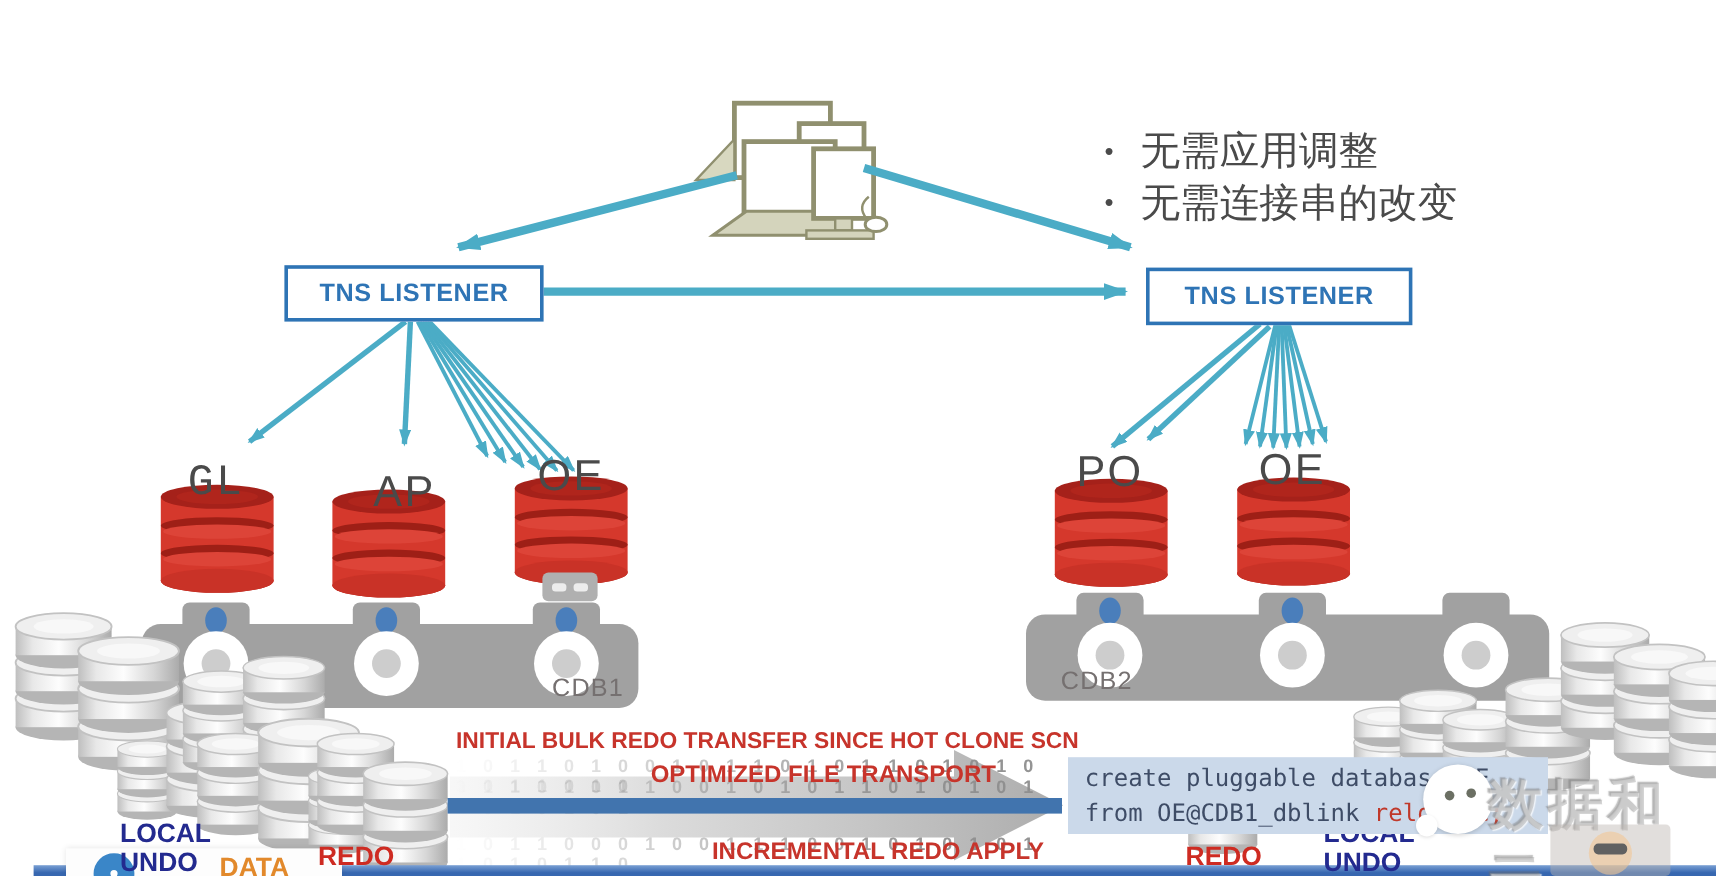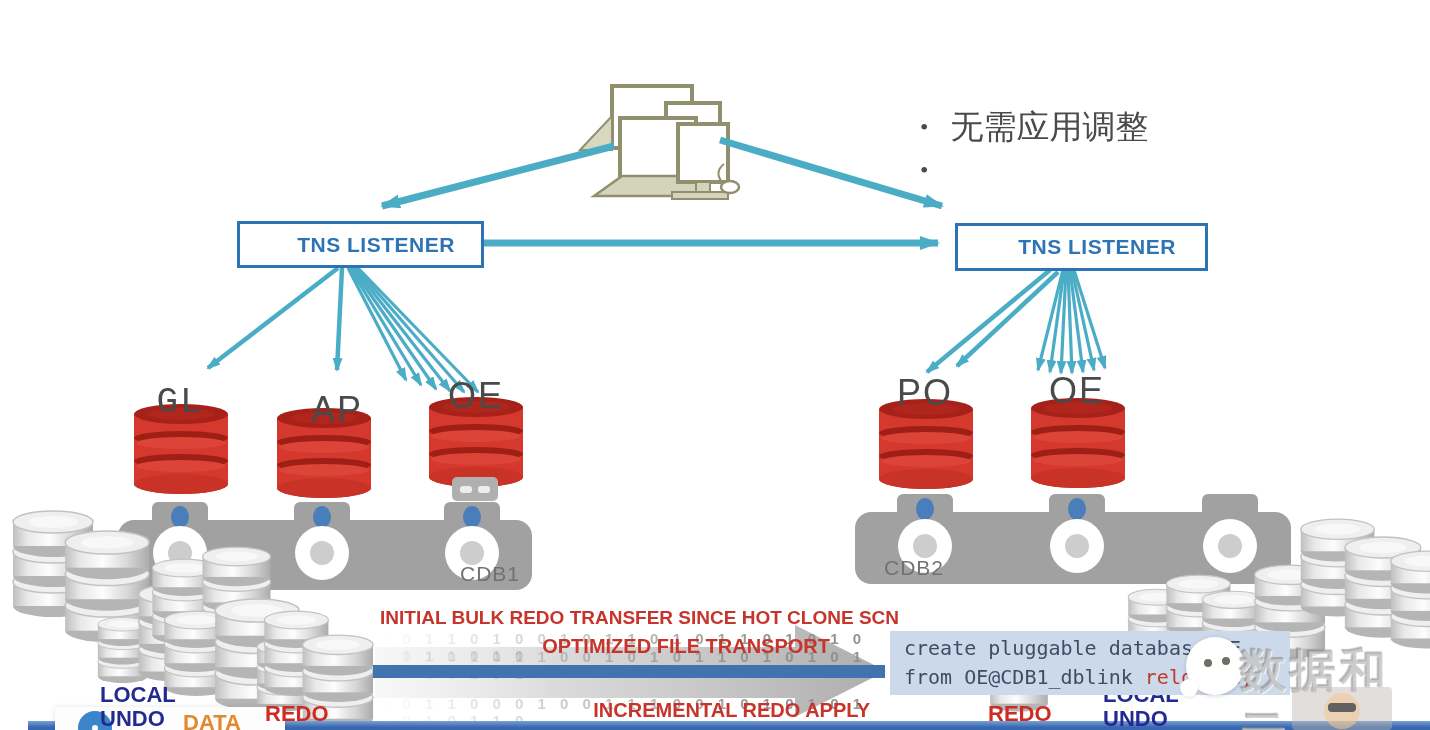--- a/index.html
+++ b/index.html
@@ -11,21 +11,21 @@
   
   .lbl{position:absolute;z-index:4;white-space:nowrap;}
 
   .bullets{left:920px;top:106px;z-index:4;color:#4a4a4a;
            font-family:"Liberation Serif","DejaVu Serif",serif;font-size:33px;line-height:43px;}
   .bullets .row{display:flex;align-items:flex-start;}
   .bullets .dot{font-size:24px;margin-right:22px;line-height:43px;}
 
   .tnsbox{position:absolute;z-index:4;border:3px solid #2E74B5;background:#ffffff;
           color:#2E74B5;font-size:21px;font-weight:bold;letter-spacing:.5px;
-          display:flex;align-items:center;justify-content:center;padding-left:31px;}
+          display:flex;align-items:center;justify-content:center;}
   .tns-left{left:237px;top:221px;width:210px;height:41px;}
   .tns-right{left:955px;top:223px;width:216px;height:42px;}
 
   .clone{left:538px;top:352px;color:#CE372C;font-size:25px;font-weight:600;letter-spacing:.5px;}
 
   .pdb{color:#4a4a4a;font-size:36px;letter-spacing:2px;text-align:center;width:90px;z-index:4;}
   .cdb{color:#757070;font-size:21px;letter-spacing:1px;z-index:4;}
 
   .redtxt{color:#C7342B;font-weight:600;text-align:right;z-index:4;}
   .t-initial{left:380px;top:607px;width:500px;font-size:19px;}
@@ -241,20 +241,21 @@
     </g>
   </svg>
 
   <div class="abs bullets">
     <div class="row">
       <span class="dot">•</span>
       <span>无需应用调整</span>
     </div>
     <div class="row">
       <span class="dot">•</span>
+      <span>无需连接串的改变</span>
     </div>
   </div>
 
   <div class="tnsbox tns-left">TNS LISTENER</div>
   <div class="tnsbox tns-right">TNS LISTENER</div>
 
 
   <div class="lbl pdb" style="left:135px;top:382px;font-family:Liberation Mono, monospace;">GL</div>
   <div class="lbl pdb" style="left:292px;top:389px;">AP</div>
   <div class="lbl pdb" style="left:431px;top:375px;">OE</div>

